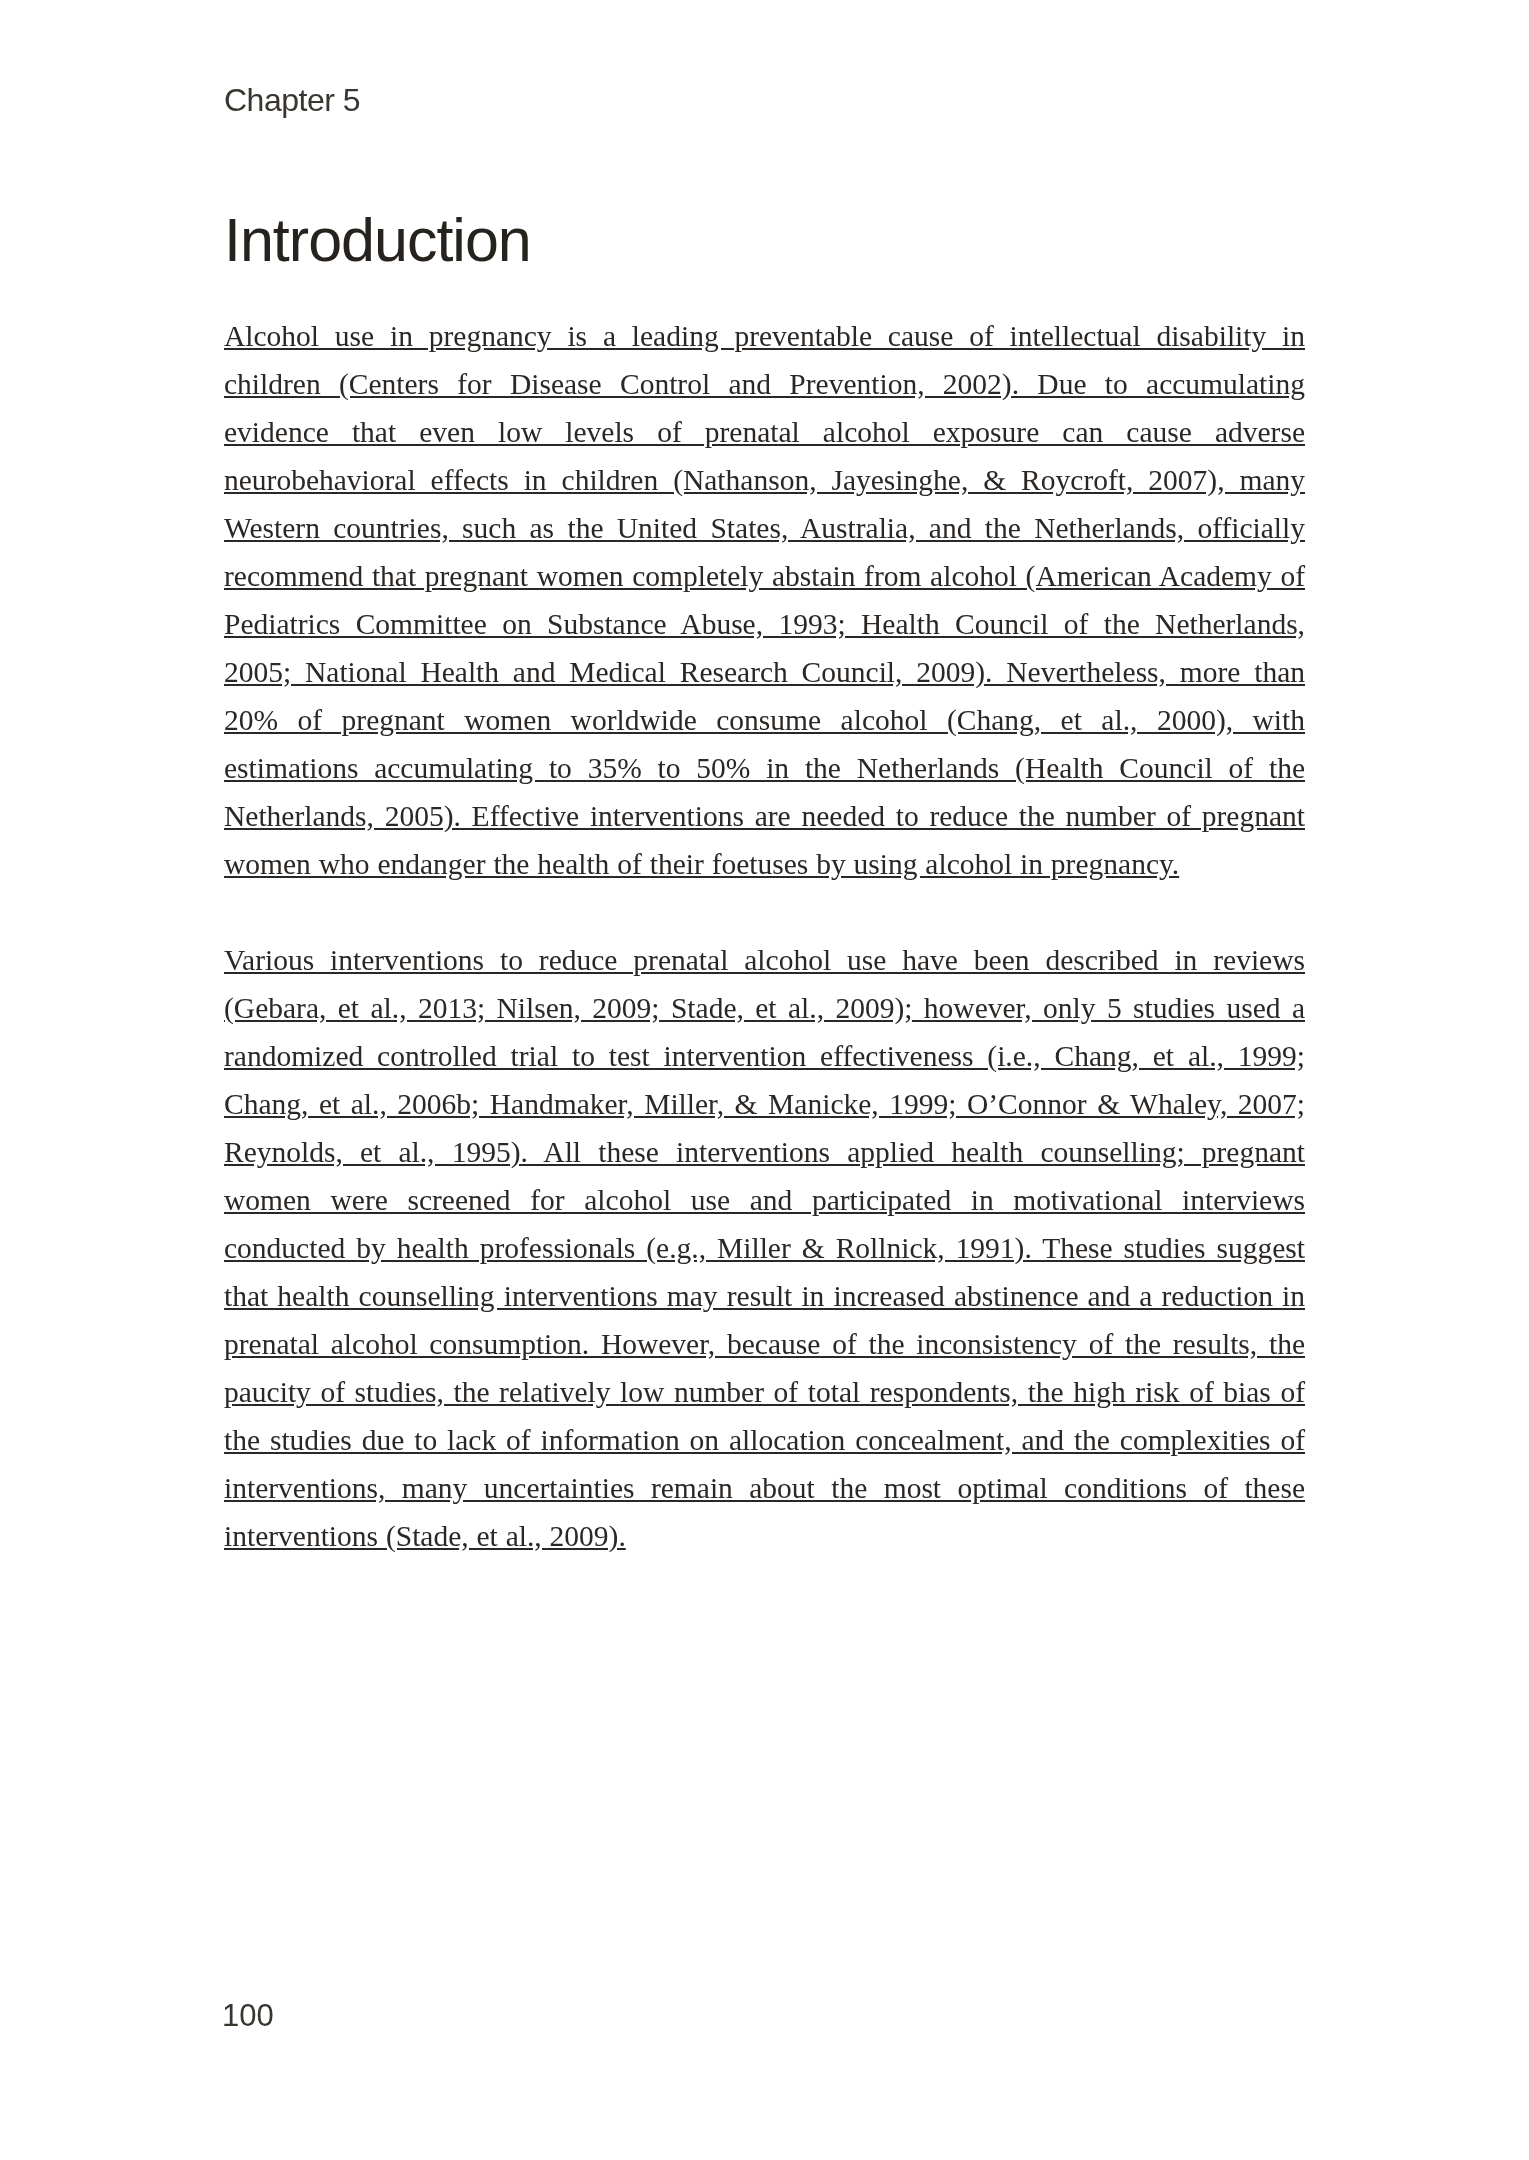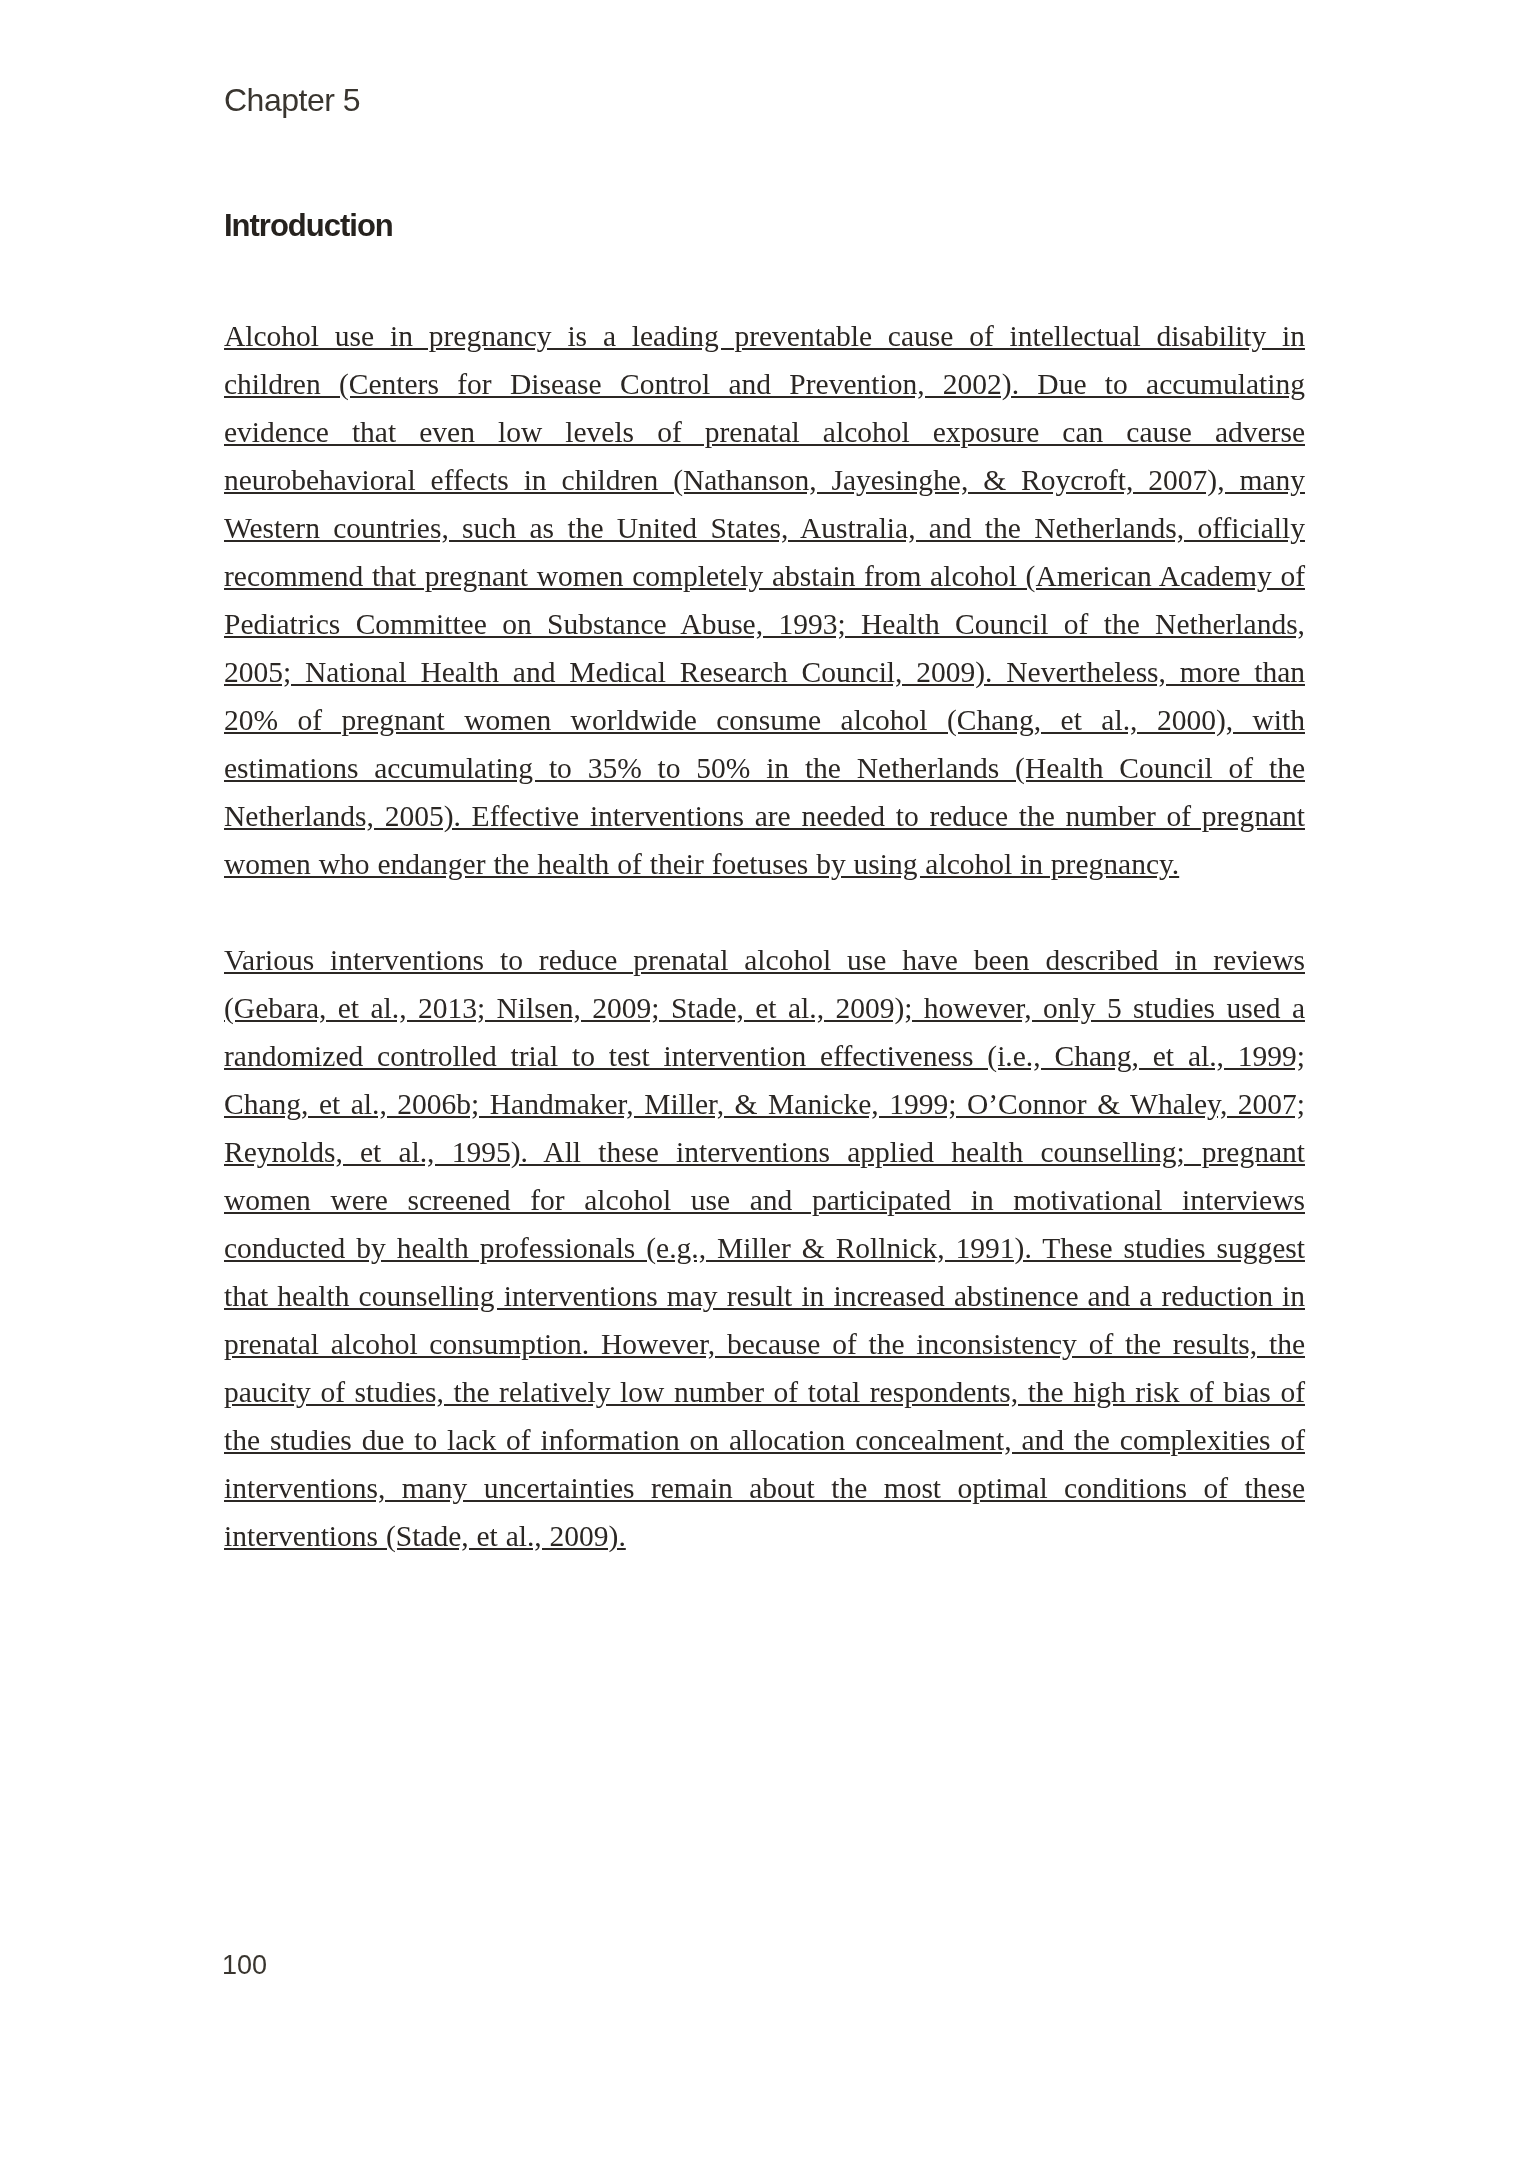--- a/index.html
+++ b/index.html
@@ -25,22 +25,22 @@
     letter-spacing: -0.5px;
     color: #39352f;
     line-height: 1;
   }
   .page-title {
     position: absolute;
     left: 224px;
     top: 210px;
     margin: 0;
     font-family: "Liberation Sans", sans-serif;
-    font-size: 31px;
-    font-weight: 700;
+    font-size: 61px;
+    font-weight: 400;
     letter-spacing: -1px;
     color: #26221e;
     line-height: 1;
     text-align: right;
   }
   .body-text {
     position: absolute;
     left: 224px;
     top: 312px;
     width: 1081px;
@@ -52,23 +52,23 @@
     line-height: 48px;
     text-align: justify;
     hyphens: none;
     -webkit-hyphens: none;
     word-spacing: 0.5px;
     text-decoration: underline;
   }
   .page-number {
     position: absolute;
     left: 222px;
-    top: 1952px;
+    top: 2000px;
     font-family: "Liberation Sans", sans-serif;
-    font-size: 27px;
+    font-size: 31px;
     font-weight: 400;
     color: #39352f;
     line-height: 1;
   }
 </style>
 </head>
 <body>
 
 <div class="page">
 

